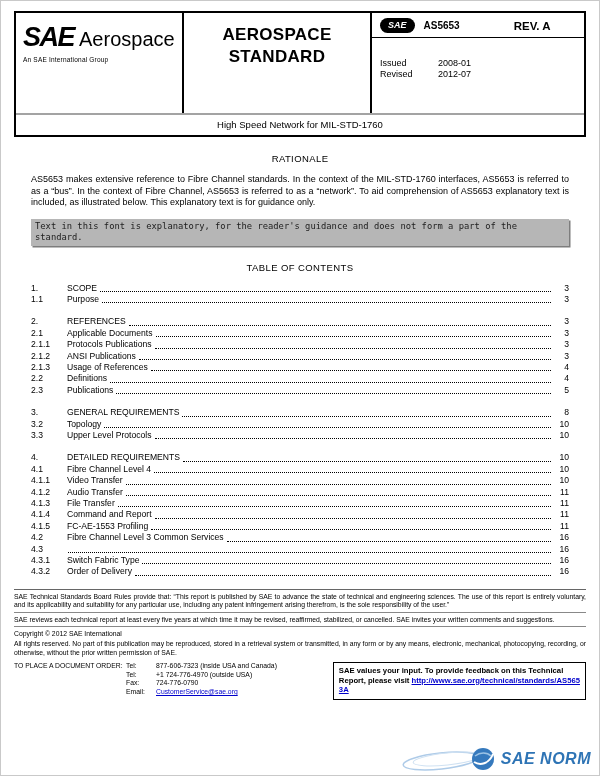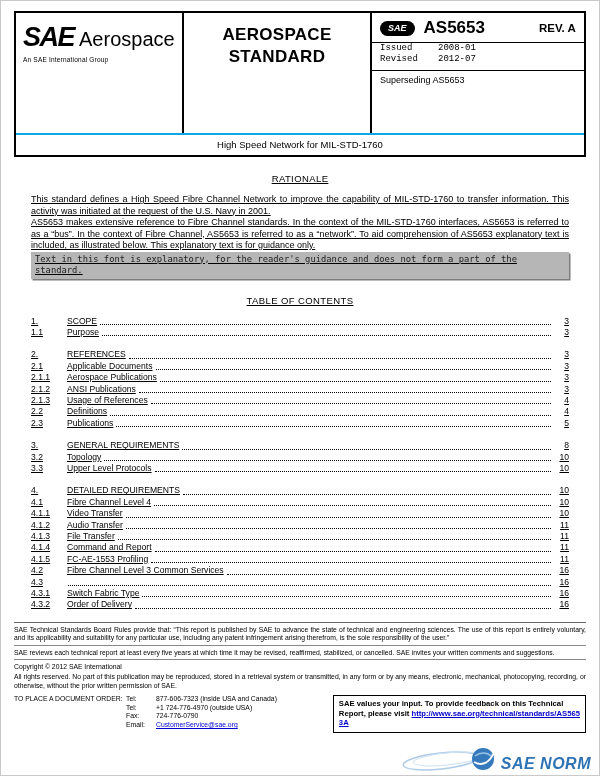--- a/index.html
+++ b/index.html
@@ -5,47 +5,47 @@
   * { margin:0; padding:0; box-sizing:border-box; }
   html,body { background:#fff; }
   .page {
     width:600px; height:776px; background:#fff; position:relative;
     font-family:"Liberation Sans","DejaVu Sans",sans-serif; color:#000;
     padding:10px 13px 0; overflow:hidden; border:1px solid #c9c9c9;
   }
 
   
   .header-table { border:2px solid #000; }
-  .header-main { display:flex; height:120px; }
+  .header-main { display:flex; height:100px; }
   .cell-logo { width:168px; border-right:2px solid #000; padding:9px 7px; }
   .logo-row { display:flex; align-items:baseline; }
   .logo-sae { font-size:27px; font-weight:bold; font-style:italic; letter-spacing:-1.5px; }
   .logo-aero { font-size:20px; margin-left:5px; }
   .logo-tag { font-size:6.5px; margin-top:3px; letter-spacing:0.2px; }
   .cell-doctype {
     flex:1; border-right:2px solid #000; text-align:center; padding-top:11px;
     font-size:17px; font-weight:bold; line-height:22px; white-space:pre-line; letter-spacing:0.3px;
   }
   .cell-meta { width:212px; display:flex; flex-direction:column; font-size:9px; }
   .meta-top { display:flex; align-items:center; padding:5px 8px 4px; }
   .sae-badge { background:#000; color:#fff; font-style:italic; font-weight:bold; font-size:9px; padding:2px 8px 3px; border-radius:9px; }
-  .doc-num { font-weight:bold; font-size:17px; margin-left:9px;text-align:right; }
+  .doc-num { font-weight:bold; font-size:10px; margin-left:9px;text-align:right; }
   .rev { font-weight:bold; font-size:11.5px; margin-left:34px;padding-left:20px; }
-  .meta-dates { border-top:1.5px solid #000; padding:0 8px 5px; line-height:11px;font-family:Liberation Mono, monospace; }
+  .meta-dates { border-top:1.5px solid #000; padding:20px 8px 5px; line-height:11px; }
   .date-row { display:flex; }
   .date-row .dlabel { width:58px; }
   .meta-superseding { border-top:1.5px solid #000; padding:4px 8px; flex:1; }
-  .header-title { border-top:2px solid #0ea5e9; text-align:center; font-size:9.5px; padding:4px 0 5px; }
-
-  
-  .content { padding:0 17px;text-decoration:underline; }
+  .header-title { border-top:2px solid #a3a3a3; text-align:center; font-size:9.5px; padding:4px 0 5px; }
+
+  
+  .content { padding:0 17px; }
   .content .sec-head { font-size:9.5px; font-weight:normal; text-align:center; margin:16px 0 10px; letter-spacing:0.4px; }
   .body-text { font-size:9px; line-height:11.5px; text-align:justify; }
   .explanatory {
-    margin-top:0; background:#b6b6b6; color:#1c1c1c;
+    margin-top:10px; background:#b6b6b6; color:#1c1c1c;
     font-family:"DejaVu Sans Mono","Liberation Mono",monospace;
     font-size:8.8px; line-height:11.5px; padding:2px 4px;
     box-shadow:1.5px 1.5px 0 0 #7d7d7d;
   }
 
   
   .toc { margin-top:4px; font-size:8.6px; }
   .toc-row { display:flex; align-items:flex-end; line-height:11.4px; }
   .toc-row.gapped { margin-top:11px; }
   .toc-num { flex:none; width:36px; }
@@ -65,21 +65,21 @@
   .contact-row { display:flex; line-height:8.6px; }
   .c-label { width:30px; flex:none; }
   .link { color:#0000cc; text-decoration:underline; cursor:pointer; }
   .feedback-box {
     margin-left:auto; width:254px; border:1.5px solid #000;
     padding:3px 5px 4px; font-size:7.7px; line-height:9.6px; font-weight:bold; text-align:left;
   }
   .feedback-box .link { font-weight:bold; word-break:break-all; }
 
   
-  .watermark { position:absolute; right:8px; bottom:2px; display:flex; align-items:flex-end; }
+  .watermark { position:absolute; right:8px; bottom:2px; display:flex; align-items:center; }
   .watermark-text { color:#2e74b5; font-size:16px; font-weight:bold; font-style:italic; letter-spacing:0.5px; margin-left:4px; }
 </style>
 </head>
 <body>
 
 <div class="page">
 
   <div class="header-table">
     <div class="header-main">
       <div class="cell-logo">
@@ -100,29 +100,27 @@
         <div class="meta-dates">
           <div class="date-row">
             <span class="dlabel">Issued</span>
             <span>2008-01</span>
           </div>
           <div class="date-row">
             <span class="dlabel">Revised</span>
             <span>2012-07</span>
           </div>
         </div>
-        <div class="meta-superseding">Superseding AS5653</div>
       </div>
     </div>
     <div class="header-title">High Speed Network for MIL-STD-1760</div>
   </div>
 
   <div class="content">
     <div class="sec-head">RATIONALE</div>
-    <p class="body-text">This standard defines a High Speed Fibre Channel Network to improve the capability of MIL-STD-1760 to transfer information. This activity was initiated at the request of the U.S. Navy in 2001.</p>
 
     <p class="body-text">AS5653 makes extensive reference to Fibre Channel standards. In the context of the MIL-STD-1760 interfaces, AS5653 is referred to as a “bus”. In the context of Fibre Channel, AS5653 is referred to as a “network”. To aid comprehension of AS5653 explanatory text is included, as illustrated below. This explanatory text is for guidance only.</p>
 
     <div class="explanatory">Text in this font is explanatory, for the reader's guidance and does not form a part of the standard.</div>
 
     <div class="sec-head">TABLE OF CONTENTS</div>
     <div class="toc" id="toc">
         <div class="toc-row">
       <span class="toc-num">1.</span>
       <span class="toc-title">SCOPE</span>
@@ -142,21 +140,21 @@
       <span class="toc-page">3</span>
     </div>
         <div class="toc-row">
       <span class="toc-num">2.1</span>
       <span class="toc-title">Applicable Documents</span>
       <span class="toc-dots"></span>
       <span class="toc-page">3</span>
     </div>
         <div class="toc-row">
       <span class="toc-num">2.1.1</span>
-      <span class="toc-title">Aerospace Publications</span>
+      <span class="toc-title">Protocols Publications</span>
       <span class="toc-dots"></span>
       <span class="toc-page">3</span>
     </div>
         <div class="toc-row">
       <span class="toc-num">2.1.2</span>
       <span class="toc-title">ANSI Publications</span>
       <span class="toc-dots"></span>
       <span class="toc-page">3</span>
     </div>
         <div class="toc-row">

